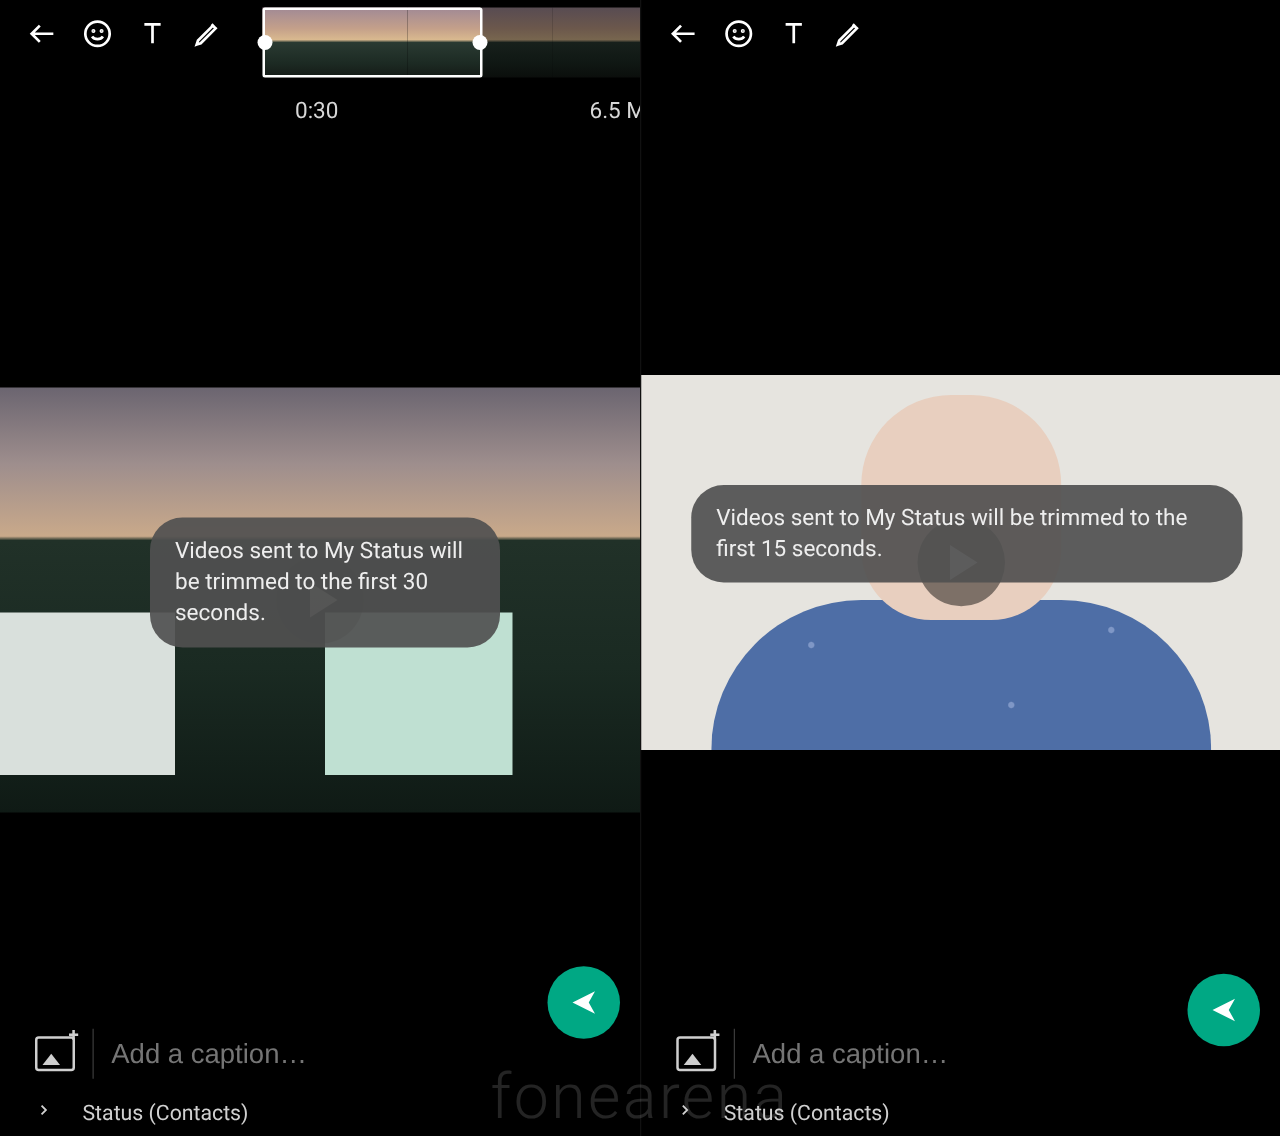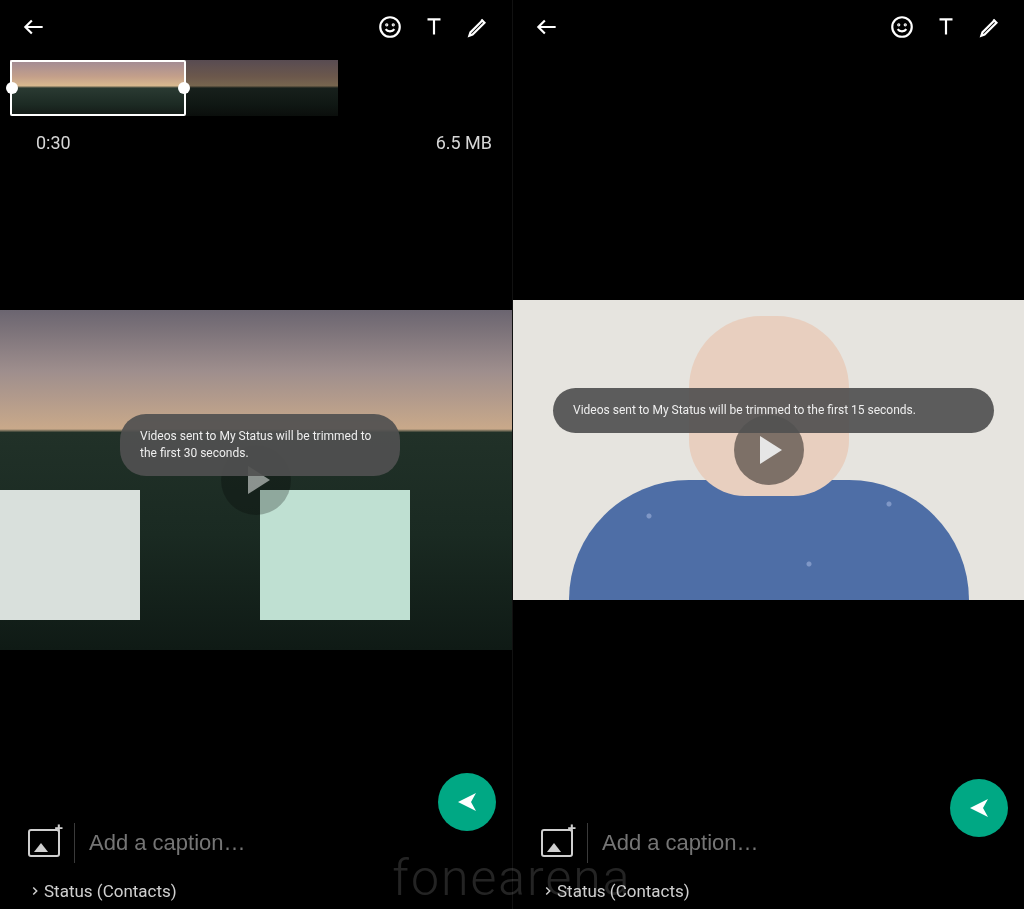--- a/index.html
+++ b/index.html
@@ -11,21 +11,21 @@
     font-family: Roboto, "Helvetica Neue", Arial, sans-serif;
     overflow: hidden;
     position: relative;
   }
   .screen {
     width: 512px;
     height: 909px;
     background: #000;
     position: relative;
     display: flex;
-    flex-direction: column;
+    flex-direction: row;
   }
   .screen-right { border-left: 1px solid #111; }
   
   .topbar {
     height: 54px;
     display: flex;
     align-items: center;
     padding: 0 12px;
     color: #fff;
   }
@@ -132,21 +132,21 @@
     border-left: 22px solid #e6e6e6;
     border-top: 14px solid transparent;
     border-bottom: 14px solid transparent;
     margin-left: 5px;
   }
   
   .toast {
     position: absolute;
     background: rgba(80,80,80,0.92);
     color: #eee;
-    font-size: 12px;
+    font-size: 18px;
     line-height: 1.4;
     padding: 14px 20px;
     border-radius: 26px;
     z-index: 5;
   }
   
   .bottom {
     position: absolute;
     left: 0; right: 0; bottom: 0;
     padding: 10px 12px 8px 28px;
@@ -177,21 +177,21 @@
   .send-fab {
     position: absolute;
     right: 16px;
     width: 58px; height: 58px; border-radius: 50%;
     background: #00a884;
     display:flex; align-items:center; justify-content:center;
     box-shadow: 0 2px 6px rgba(0,0,0,.5);
   }
   .send-fab svg { width: 24px; height: 24px; fill:#fff; }
   .status-row {
-    display:flex; align-items:center; gap:2px;
+    display:flex; gap:24px;
     color:#d0d0d0; font-size:17px;
     padding-top: 18px;
   }
   .status-row svg { width:14px; height:14px; stroke:#d0d0d0; fill:none; stroke-width:2.5; }
   
   .watermark {
     position: absolute;
     left: 50%; bottom: 2px; transform: translateX(-50%);
     font-size: 50px; letter-spacing: 2px;
     color: rgba(200,200,200,0.18);

